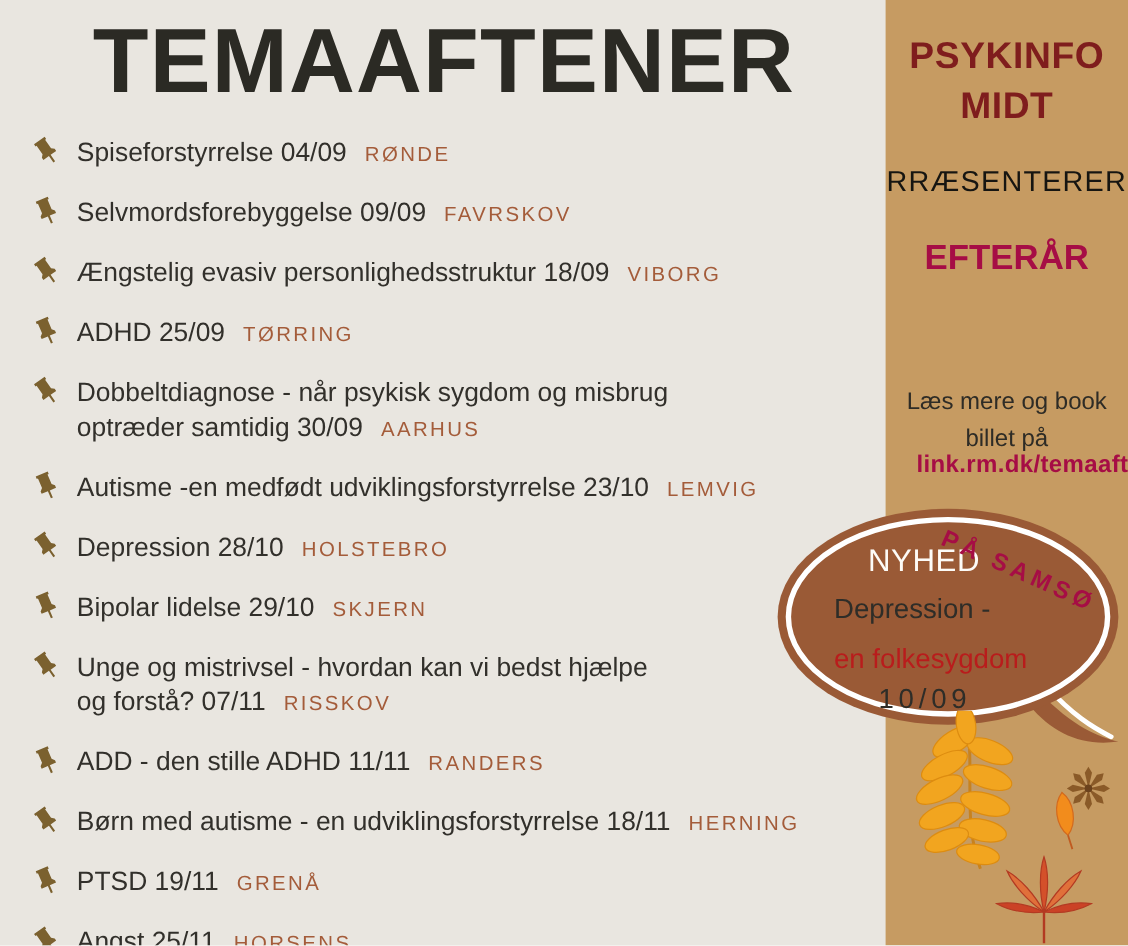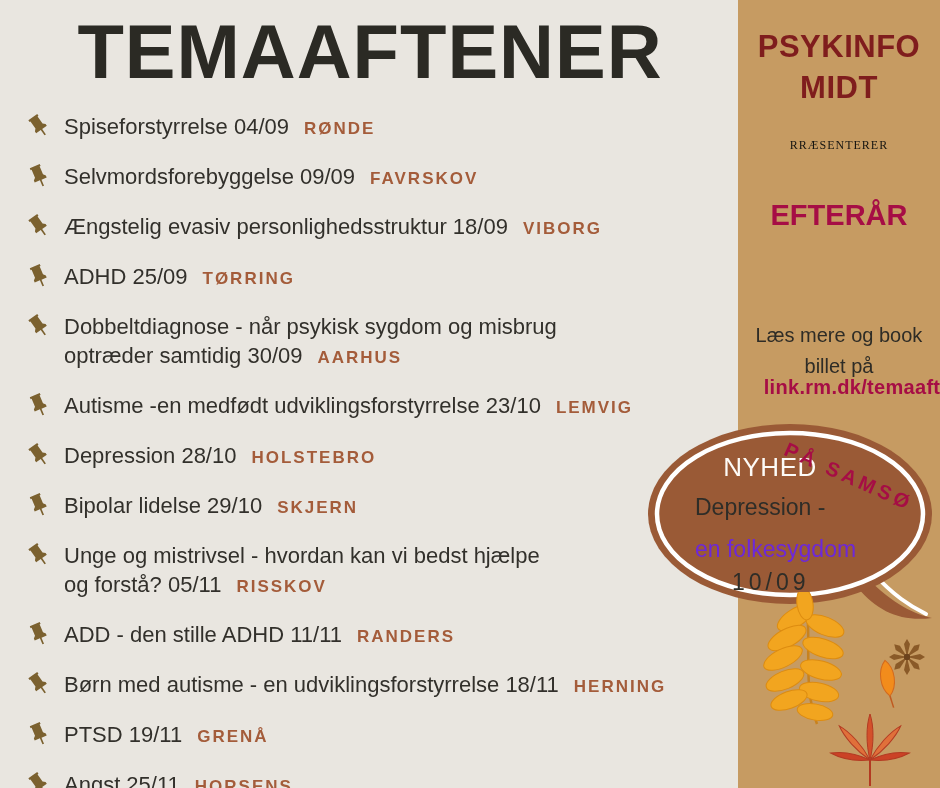--- a/index.html
+++ b/index.html
@@ -13,21 +13,21 @@
     position:absolute;top:0;right:0;width:202px;height:788px;
     background:#c69b62;text-align:center;
   }
   .brand{
     position:absolute;top:26px;left:0;width:100%;
     color:#7f1d1d;font-weight:800;font-size:31px;line-height:41px;
     letter-spacing:.5px;font-stretch:condensed;
   }
   .presents{
     position:absolute;top:138px;left:0;width:100%;
-    color:#161511;font-size:12px;letter-spacing:1px;font-stretch:condensed;font-family:Liberation Serif, serif;
+    color:#161511;font-size:24px;letter-spacing:1px;font-stretch:condensed;
   }
   .season{
     position:absolute;top:196px;left:0;width:100%;
     color:#a60d45;font-weight:800;font-size:29px;line-height:38px;
   }
   .info{
     position:absolute;top:320px;left:0;width:100%;
     color:#2e2c26;font-size:20px;line-height:31px;
   }
   .sidelink{
@@ -46,32 +46,32 @@
   .events{
     position:absolute;top:112px;left:26px;width:712px;
     display:flex;flex-direction:column;gap:19px;
   }
   .event{display:flex;align-items:flex-start;gap:12px;}
   .pin{flex:0 0 26px;height:26px;margin-top:1px;}
   .event:nth-child(even) .pin svg{transform:rotate(12deg);}
   .etext{font-size:22px;line-height:29px;color:#32302b;font-stretch:condensed;}
   .etitle{white-space:pre;}
   .eloc{
-    font-size:17px;font-weight:bold;letter-spacing:2px;color:#a45c3a;
+    font-size:17px;font-weight:normal;letter-spacing:2px;color:#a45c3a;
     margin-left:15px;font-stretch:condensed;
   }
   
   .bubble{position:absolute;left:640px;top:416px;width:300px;height:212px;}
   .bubble svg{position:absolute;left:0;top:0;}
   .b-badge{
     position:absolute;left:55px;top:36px;width:150px;text-align:center;
     color:#fdfbf7;font-size:26px;font-weight:normal;letter-spacing:.5px;
   }
   .b-line1{position:absolute;left:55px;top:78px;font-size:23px;color:#2e2d28;}
-  .b-line2{position:absolute;left:55px;top:120px;font-size:23px;color:#6d28d9;}
+  .b-line2{position:absolute;left:55px;top:120px;font-size:23px;color:#b91c1c;}
   .b-line3{position:absolute;left:92px;top:153px;font-size:23px;letter-spacing:4px;color:#2e2d28;}
   .b-rot{
     position:absolute;left:150px;top:22px;transform:rotate(24deg);
     transform-origin:0 0;color:#a60d45;font-size:20px;font-weight:bold;
     letter-spacing:4px;white-space:nowrap;
   }
   
   .leaves{position:absolute;left:745px;top:592px;width:195px;height:196px;overflow:hidden;}
 </style>
 </head>
@@ -163,21 +163,21 @@
 </span>
         <div class="etext"><span class="etitle">Bipolar lidelse 29/10</span><span class="eloc">SKJERN</span></div>
       </div>
       <div class="event">
         <span class="pin">
   <svg width="26" height="26" viewBox="0 0 24 24">
     <path d="M16 12V4h1V2H7v2h1v8l-2 2v2h5.2v6h1.6v-6H18v-2l-2-2z" fill="#7b612f" transform="rotate(-35 12 12)"></path>
   </svg>
 </span>
         <div class="etext"><span class="etitle">Unge og mistrivsel - hvordan kan vi bedst hjælpe
-og forstå? 05/11</span><span class="eloc">RISSKOV</span></div>
+og forstå? 07/11</span><span class="eloc">RISSKOV</span></div>
       </div>
       <div class="event">
         <span class="pin">
   <svg width="26" height="26" viewBox="0 0 24 24">
     <path d="M16 12V4h1V2H7v2h1v8l-2 2v2h5.2v6h1.6v-6H18v-2l-2-2z" fill="#7b612f" transform="rotate(-35 12 12)"></path>
   </svg>
 </span>
         <div class="etext"><span class="etitle">ADD - den stille ADHD 11/11</span><span class="eloc">RANDERS</span></div>
       </div>
       <div class="event">

